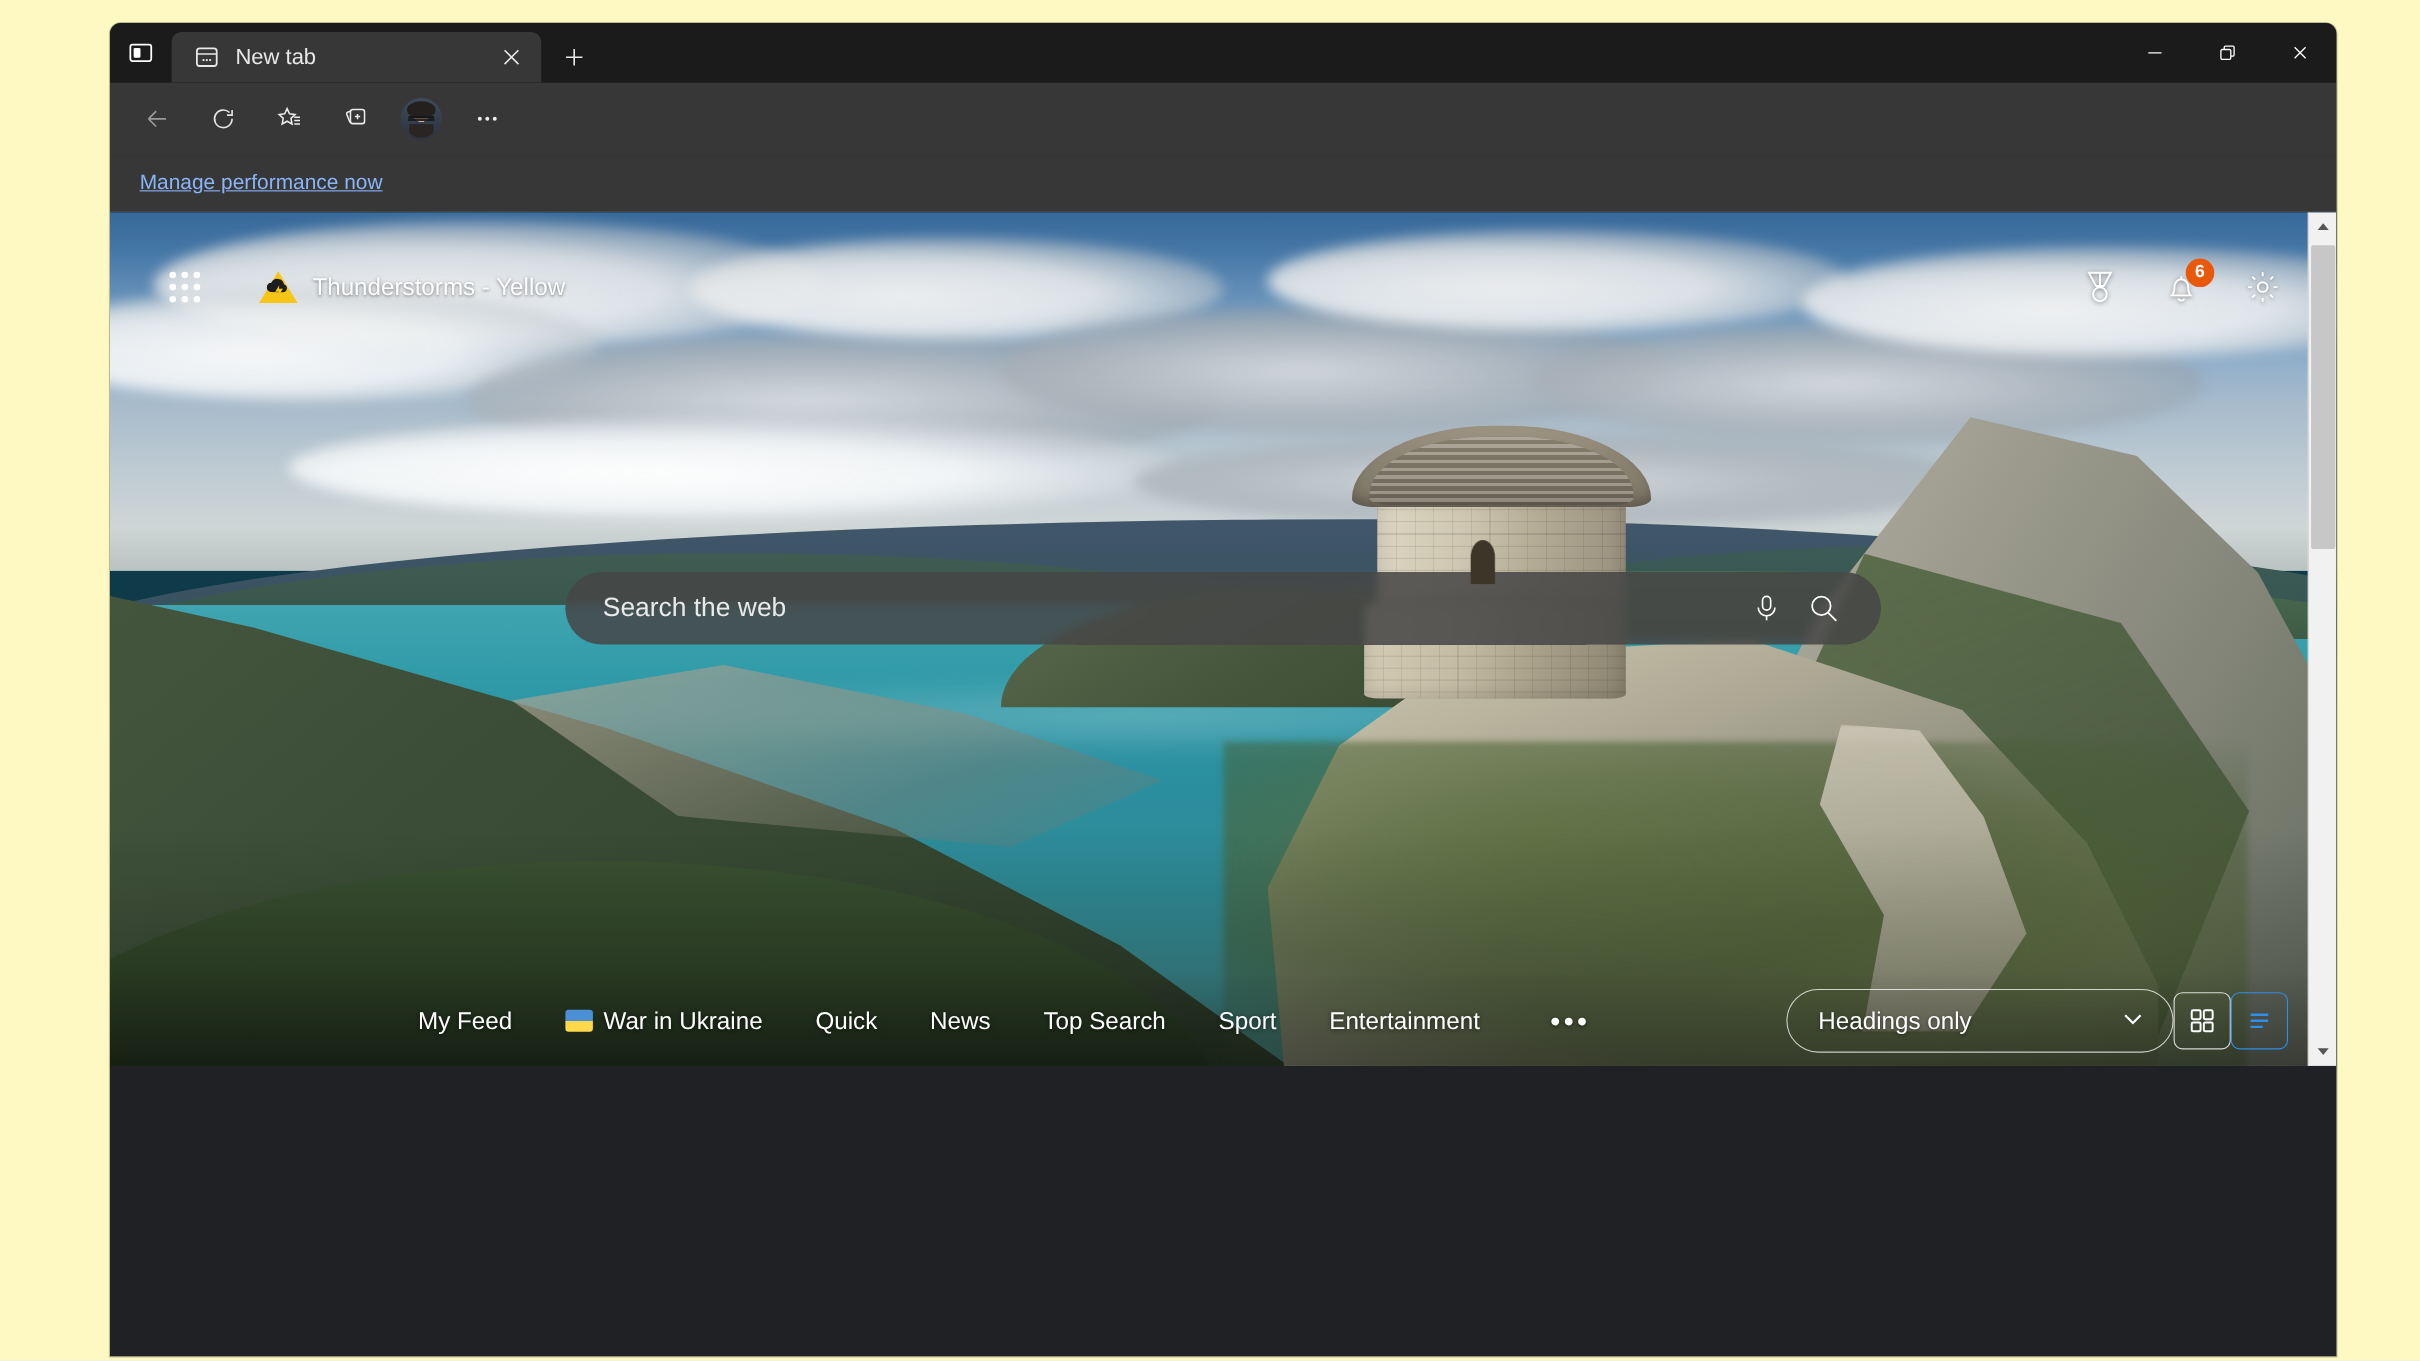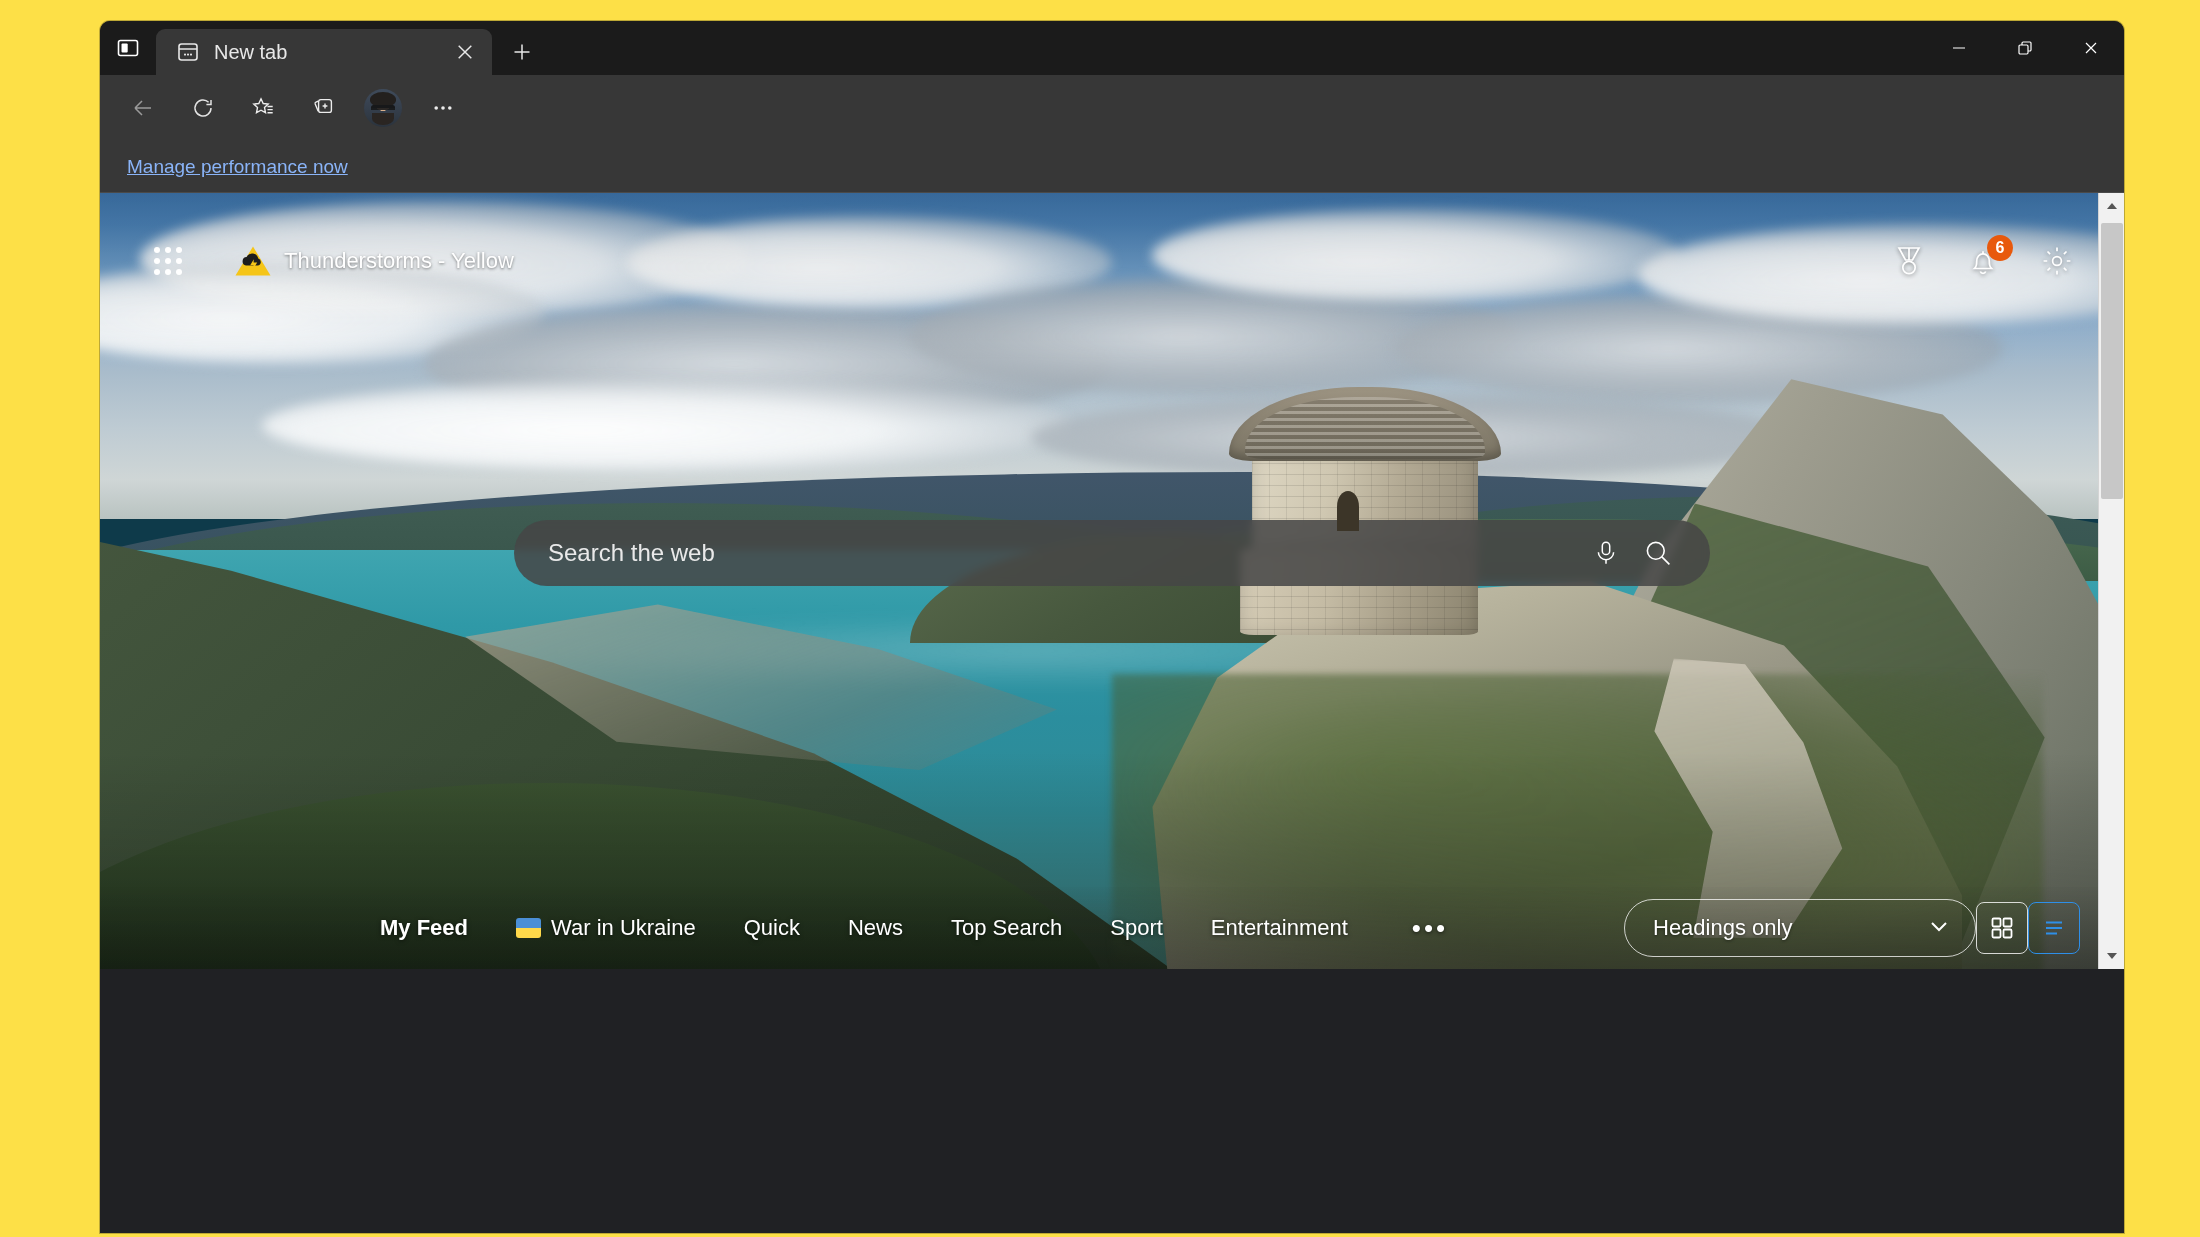--- a/index.html
+++ b/index.html
@@ -7,21 +7,21 @@
     width: 2200px; height: 1237px;
     background: #ffffff;
     font-family: "Liberation Sans", sans-serif;
     overflow: hidden;
   }
 
   
   #desktop {
     position: relative;
     width: 2200px; height: 1237px;
-    background: #fde047;
+    background: #fef9c3;
   }
 
   
   #browser-window {
     position: absolute;
     left: 100px; top: 21px;
     width: 2024px; height: 1212px;
     background: #202124;
     border-radius: 10px 10px 0 0;
     overflow: hidden;
@@ -464,21 +464,21 @@
     margin-left: 256px;
   }
   .feed-tab {
     color: #ffffff;
     font-size: 22px;
     padding: 0 24px;
     white-space: nowrap;
     text-shadow: 0 1px 4px rgba(0,0,0,0.6);
     display: flex; align-items: center; gap: 10px;
   }
-  .feed-tab.active { font-weight: bold; }
+  .feed-tab.active { font-weight: normal; }
   .flag-ua {
     display: inline-block;
     width: 25px; height: 20px;
     border-radius: 3px;
     background: linear-gradient(180deg, #4b8fd6 0 50%, #ffd94a 50% 100%);
     flex: 0 0 auto;
   }
   #feed-more {
     color: #ffffff; font-size: 26px; letter-spacing: 3px;
     margin-left: 24px;

